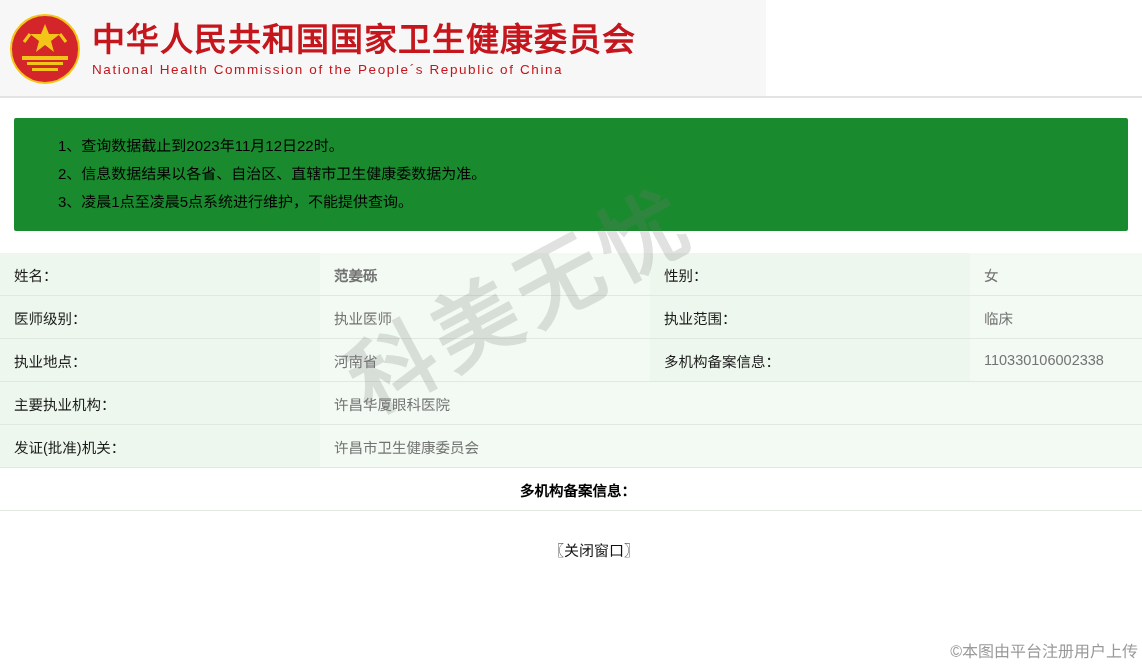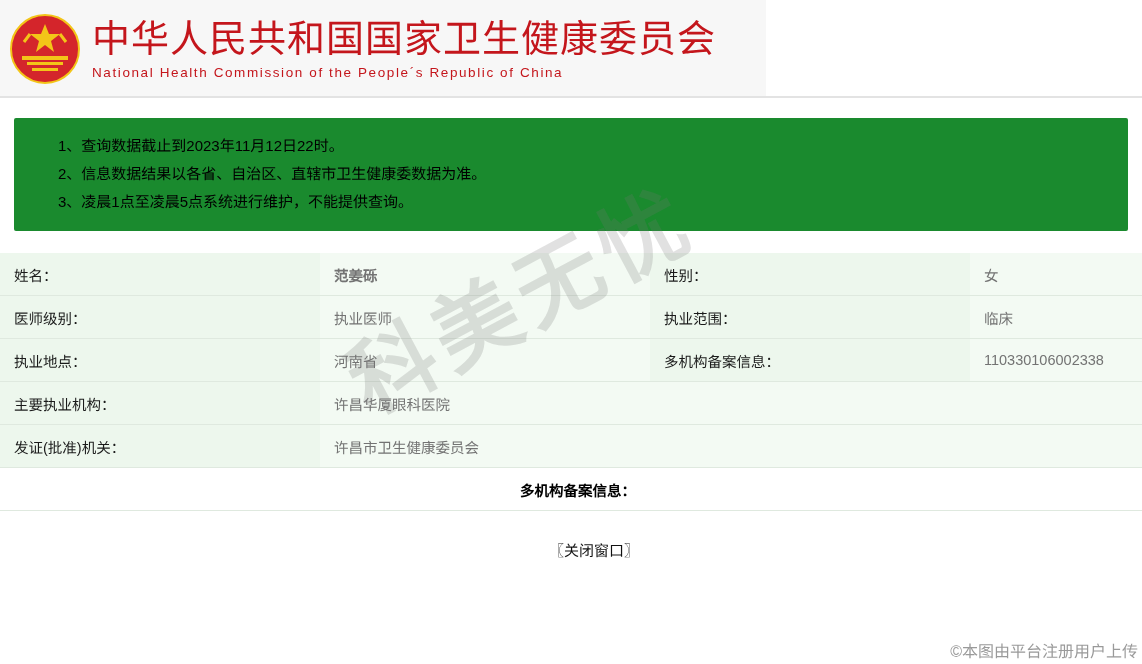--- a/index.html
+++ b/index.html
@@ -40,22 +40,22 @@
     flex: 0 0 auto;
     position: relative;
   }
   .title-block {
     display: flex;
     flex-direction: column;
     justify-content: center;
   }
   .title-cn {
     color: #c4161c;
-    font-size: 38px;
-    font-weight: normal;
+    font-size: 33px;
+    font-weight: bold;
     letter-spacing: 1px;
     line-height: 1.15;
     white-space: nowrap;
     font-family: "DejaVu Sans", "Liberation Sans", sans-serif;
   }
   .title-en {
     color: #c4161c;
     font-size: 13.5px;
     font-weight: normal;
     letter-spacing: 1.6px;

